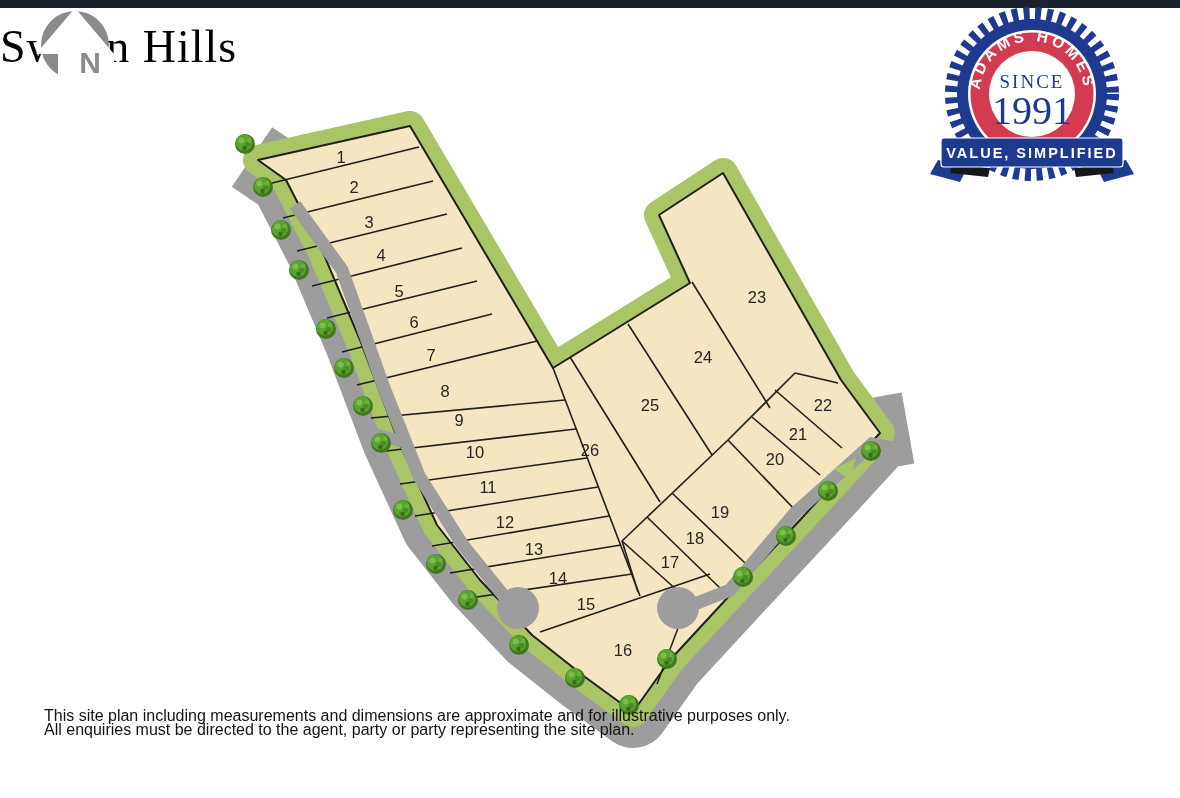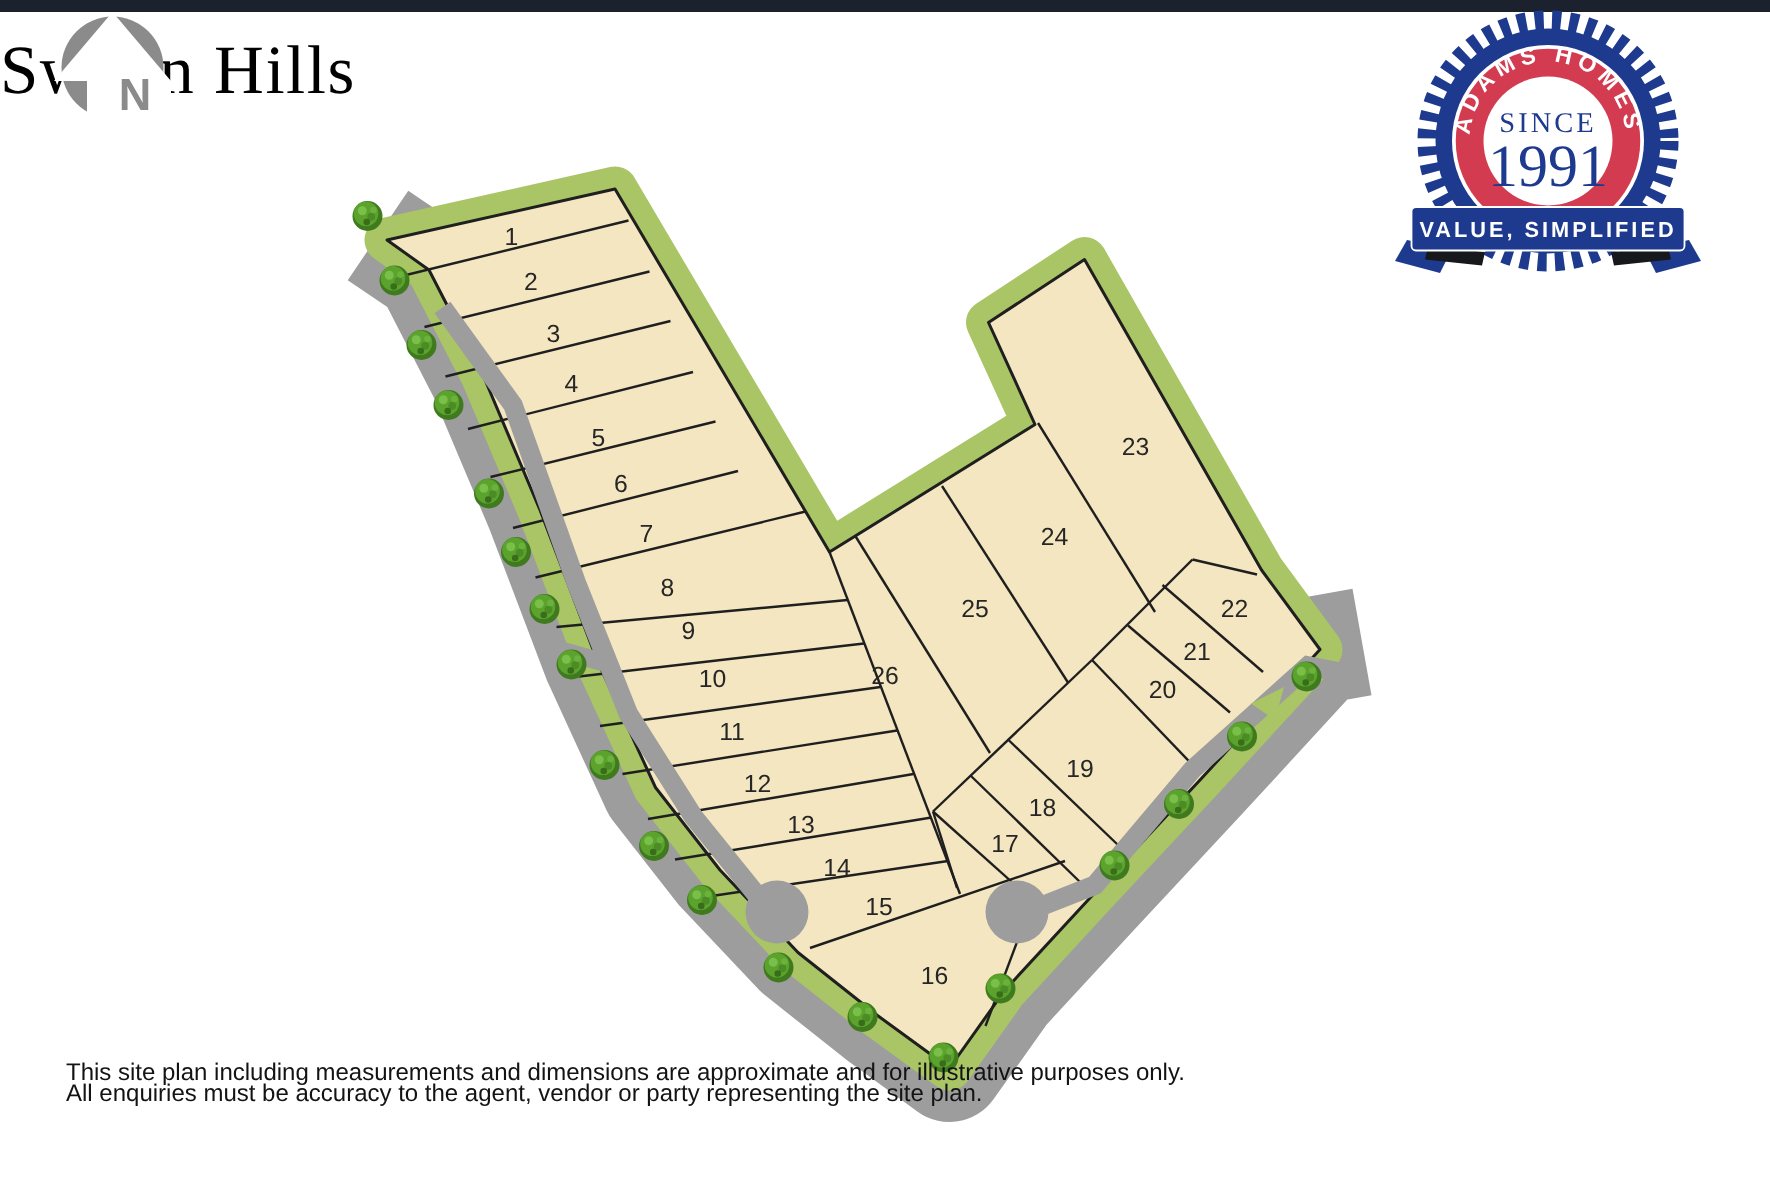--- a/index.html
+++ b/index.html
@@ -176,16 +176,16 @@
         <polygon points="952,164 990,168 988,177 950,173" fill="#17181c"></polygon>
         <polygon points="1112,164 1074,168 1076,177 1114,173" fill="#17181c"></polygon>
         <rect x="941" y="138" width="182" height="29" rx="3" fill="#1d3a8e" stroke="#ffffff" stroke-width="1.2"></rect>
         <text class="bannerTxt" x="1032" y="158">VALUE, SIMPLIFIED</text>
       </g>
     </g>
   </svg>
 
   <div class="disclaimer">
     <div>This site plan including measurements and dimensions are approximate and for illustrative purposes only.</div>
-    <div>All enquiries must be accuracy to the agent, vendor or party representing the site plan.</div>
+    <div>All enquiries must be directed to the agent, party or party representing the site plan.</div>
   </div>
 
 </div>
 
 </body></html>

